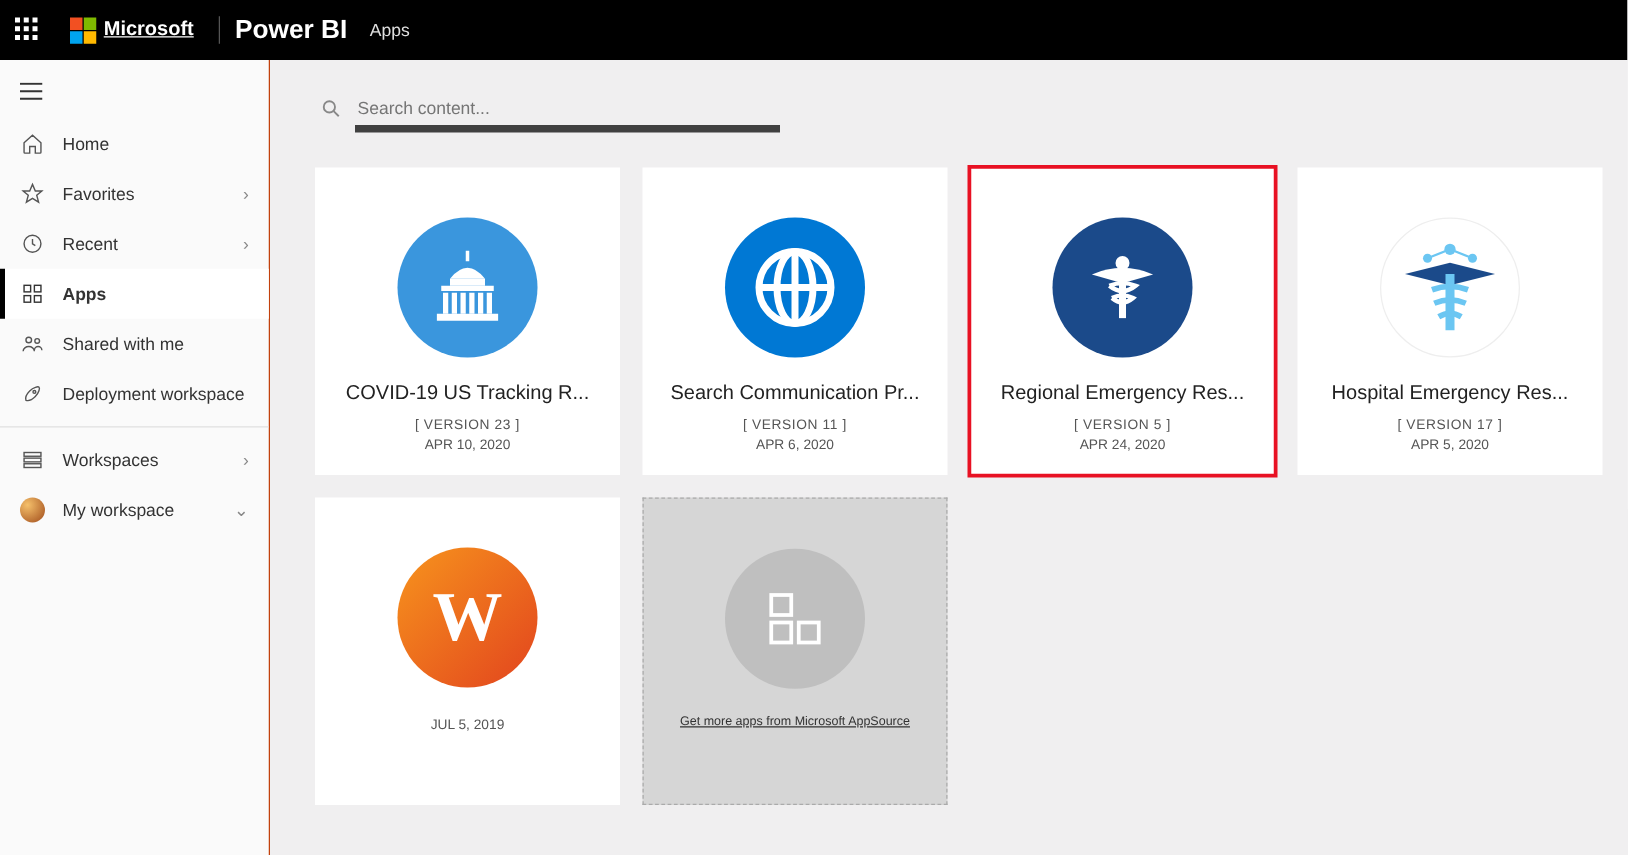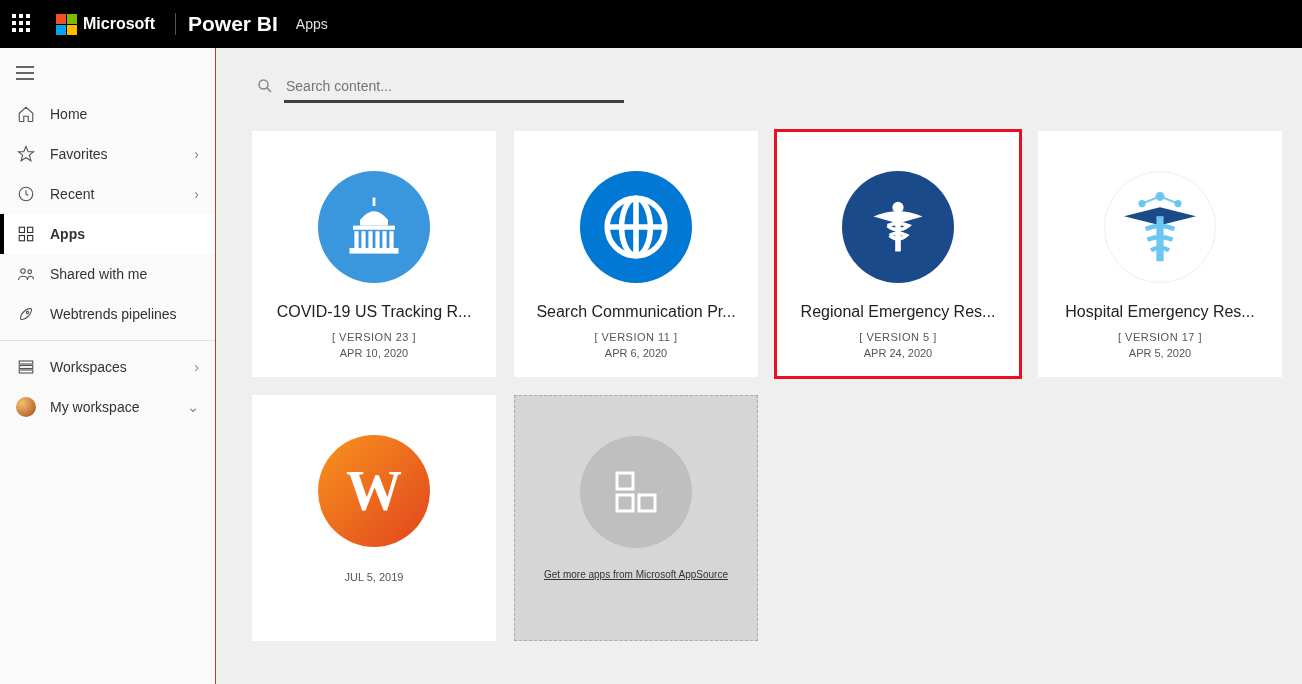--- a/index.html
+++ b/index.html
@@ -5,42 +5,42 @@
   * { box-sizing: border-box; margin: 0; padding: 0; }
   html, body { width: 1302px; height: 684px; font-family: "Segoe UI", Arial, sans-serif; background: #f3f3f3; overflow: hidden; }
   
   .topbar { height: 48px; background: #000; color: #fff; display: flex; align-items: center; padding: 0 12px; }
   .waffle { width: 20px; height: 20px; display: grid; grid-template-columns: repeat(3,4px); grid-template-rows: repeat(3,4px); gap: 3px; margin-right: 24px; cursor: pointer;}
   .waffle span { background: #fff; width:4px; height:4px; }
   .ms-logo { display:flex; align-items:center; margin-right:8px;}
   .ms-sq { display:grid; grid-template-columns:10px 10px; grid-template-rows:10px 10px; gap:1px; margin-right:6px;}
   .ms-sq div:nth-child(1){background:#f25022;} .ms-sq div:nth-child(2){background:#7fba00;}
   .ms-sq div:nth-child(3){background:#00a4ef;} .ms-sq div:nth-child(4){background:#ffb900;}
-  .ms-text { font-size:16px; font-weight:600;}
+  .ms-text { font-size:16px; font-weight:600;text-decoration:underline;}
   .divider-v { width:1px; height:22px; background:#555; margin:0 12px;}
   .pbi { font-size:21px; font-weight:600;}
   .crumb { font-size:14px; font-weight:400; margin-left:18px; color:#e0e0e0;}
   
   .body { display:flex; height:calc(684px - 48px); }
   
   .sidebar { width:216px; background:#fafafa; border-right:1px solid #c2410c; display:flex; flex-direction:column; padding-top:8px;}
   .hamburger { padding:10px 16px; cursor:pointer;}
   .hamburger svg { stroke:#333;}
   .nav-item { display:flex; align-items:center; height:40px; padding:0 16px; font-size:14px; color:#333; cursor:pointer; position:relative;}
   .nav-item .icon { width:20px; height:20px; margin-right:14px; display:flex; align-items:center; justify-content:center; color:#555;}
   .nav-item .chev { margin-left:auto; color:#888;}
   .nav-item.active { background:#fff; font-weight:600;}
   .nav-item.active::before { content:""; position:absolute; left:0; top:0; bottom:0; width:4px; background:#000;}
   .nav-sep { height:1px; background:#e0e0e0; margin:6px 0;}
   .avatar { width:20px; height:20px; border-radius:50%; background:radial-gradient(circle at 30% 30%, #f5c06b, #a04b1a); margin-right:14px;}
   
   .main { flex:1; background:#f0eff0; padding:24px 36px; overflow:auto;}
   .search-wrap { display:flex; align-items:center; margin-bottom:28px; margin-left:4px;}
   .search-wrap .sicon { color:#888; margin-right:10px;}
-  .search-input { border:none; border-bottom:3px solid #404040; background:transparent; width:340px; font-size:14px; padding:6px 2px; outline:none; color:#333;}
+  .search-input { border:none; border-bottom:6px solid #404040; background:transparent; width:340px; font-size:14px; padding:6px 2px; outline:none; color:#333;}
   .grid { display:grid; grid-template-columns: repeat(4, 244px); gap:18px;}
   .card { background:#fff; height:246px; display:flex; flex-direction:column; align-items:center; justify-content:flex-start; padding:40px 16px 18px; position:relative; cursor:pointer;}
   .card.highlight { outline:3px solid #e81123; outline-offset:-1px;}
   .card .app-icon { width:112px; height:112px; border-radius:50%; display:flex; align-items:center; justify-content:center; margin-bottom:20px;}
   .card .title { font-size:16px; color:#222; text-align:center; white-space:nowrap; overflow:hidden; text-overflow:ellipsis; width:100%; margin-bottom:10px;}
   .card .version { font-size:11px; color:#555; letter-spacing:0.5px; margin-bottom:4px;}
   .card .date { font-size:11px; color:#555;}
   .card.get-more { background:#d6d6d6; border:1px dashed #aaa;}
   .card.get-more .app-icon { background:#bfbfbf;}
   .card.get-more .title { white-space:normal; font-size:10px; color:#333; line-height:1.4;text-decoration:underline;}
@@ -140,21 +140,21 @@
         </span>
       <span>Shared with me</span>
     </div>
     <div class="nav-item">
       <span class="icon">
           <svg width="18" height="18" viewBox="0 0 24 24" fill="none" stroke="#555" stroke-width="1.5">
             <path d="M5 19c-1-3 0-6 4-10 4-4 9-5 10-4 1 1 0 6-4 10-4 4-7 5-10 4z"></path>
             <circle cx="14" cy="10" r="1.5"></circle>
           </svg>
         </span>
-      <span>Webtrends pipelines</span>
+      <span>Deployment workspace</span>
     </div>
 
     <div class="nav-sep"></div>
 
     <div class="nav-item">
       <span class="icon">
           <svg width="18" height="18" viewBox="0 0 24 24" fill="none" stroke="#555" stroke-width="1.5">
             <rect x="3" y="4" width="18" height="4"></rect>
             <rect x="3" y="10" width="18" height="4"></rect>
             <rect x="3" y="16" width="18" height="4"></rect>

